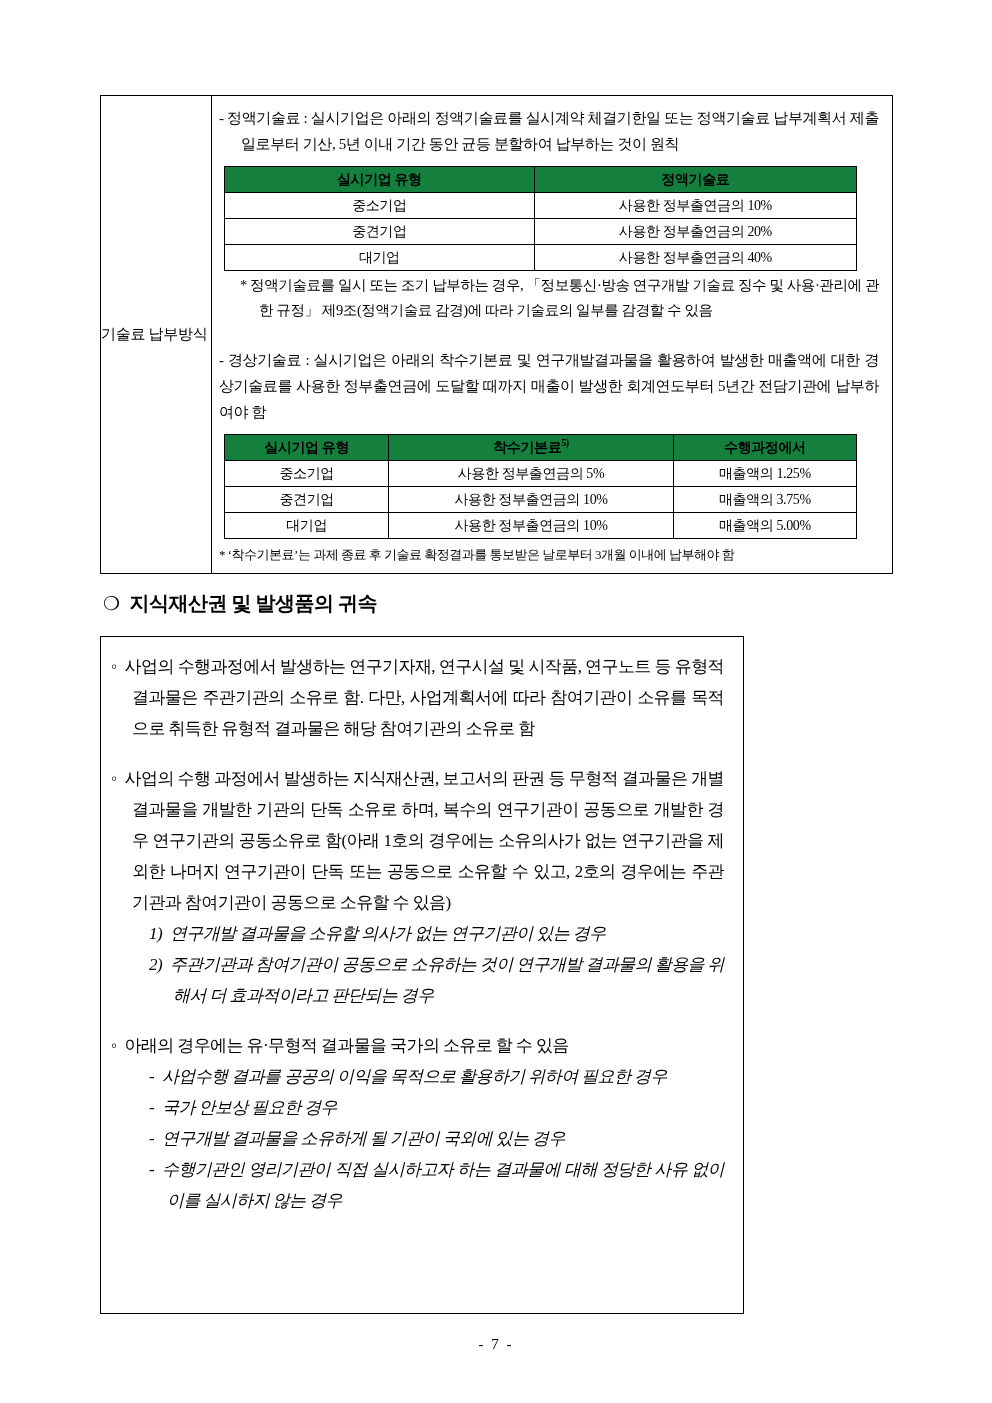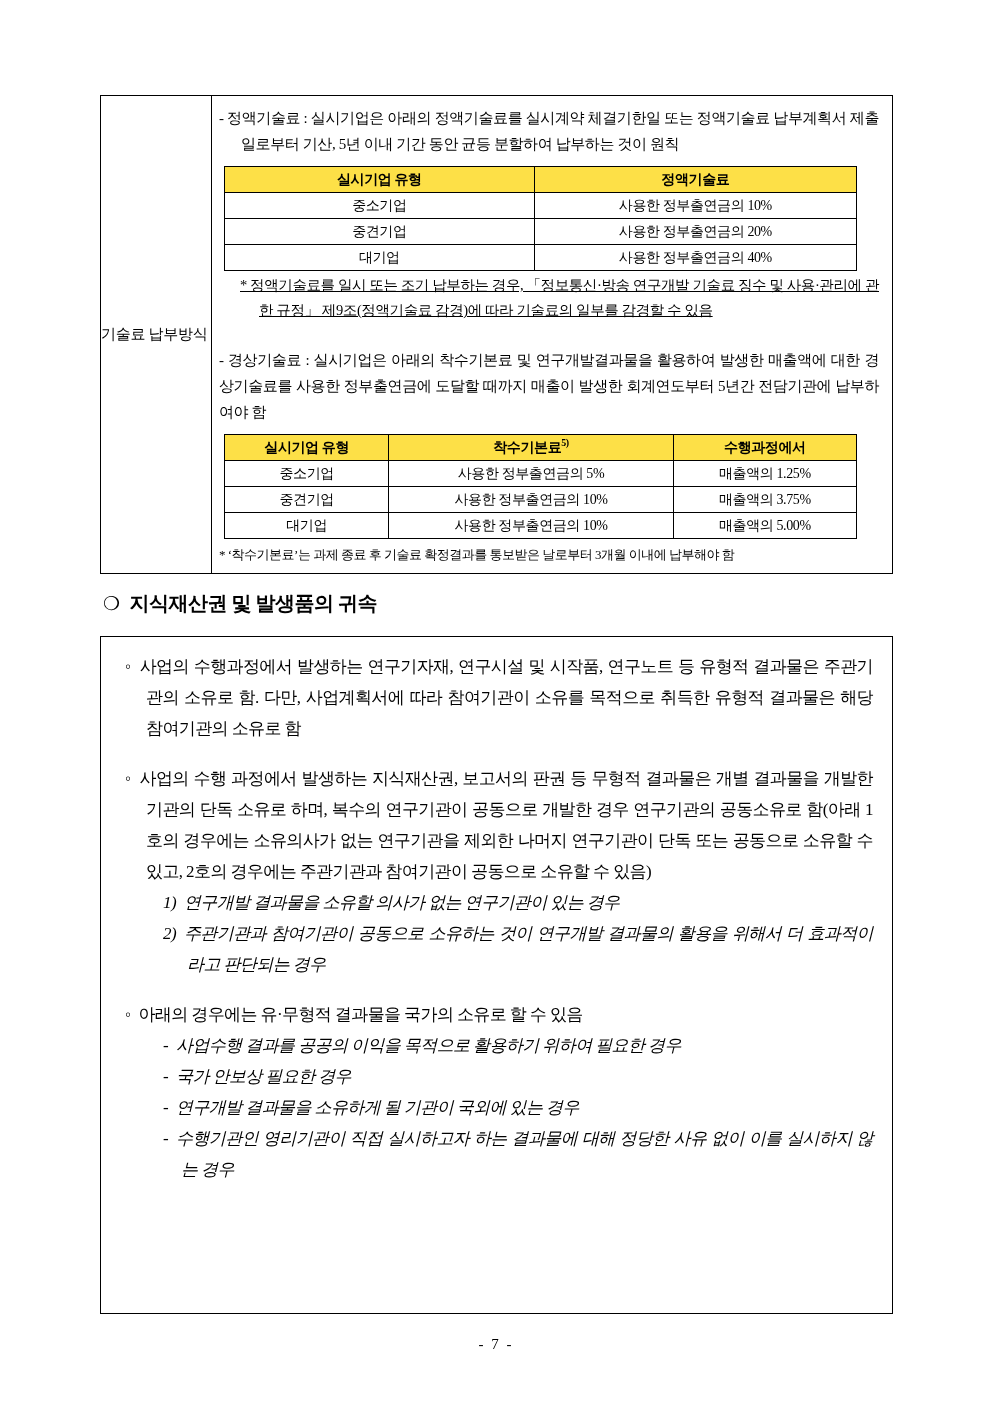--- a/index.html
+++ b/index.html
@@ -50,41 +50,40 @@
     padding-left: 22px;
     text-indent: -22px;
   }
   .fee-note {
     font-size: 14.5px;
     line-height: 25px;
     letter-spacing: -0.4px;
     padding-left: 40px;
     text-indent: -19px;
     text-align: justify;
-    text-decoration: underline;
   }
   .para-gap { margin-top: 24px; }
 
   .inner-table {
     border-collapse: collapse;
     table-layout: fixed;
     width: 633px;
     margin: 9px 0 2px 5px;
   }
   .inner-table th, .inner-table td {
     border: 1px solid #000000;
     text-align: center;
     vertical-align: middle;
     font-size: 14px;
     letter-spacing: -0.4px;
     height: 26px;
     padding: 1px 4px;
   }
   .inner-table th {
-    background: #fde047;
+    background: #15803d;
     font-weight: bold;
     border-bottom: 1.4px solid #000000;
   }
   .inner-table thead tr th { border-top: 1.4px solid #000000; }
   .inner-table { border: 1.4px solid #000000; }
   .fee-footnote {
     font-size: 13px;
     line-height: 24px;
     letter-spacing: -0.5px;
     margin-top: 4px;
@@ -105,24 +104,24 @@
   .section-heading .marker {
     font-weight: normal;
     margin-right: 10px;
     font-size: 19px;
   }
 
   .ip-box {
     position: absolute;
     left: 100px;
     top: 636px;
-    width: 793px;
+    width: 644px;
     height: 678px;
     border: 1.6px solid #000000;
-    padding: 14px 19px 10px 24px;
+    padding: 14px 19px 10px 10px;
     overflow: hidden;
   }
   .ip-item {
     font-size: 17px;
     line-height: 31px;
     letter-spacing: -0.6px;
     text-align: justify;
     margin-bottom: 0;
   }
   .ip-item + .ip-item { margin-top: 19px; }

